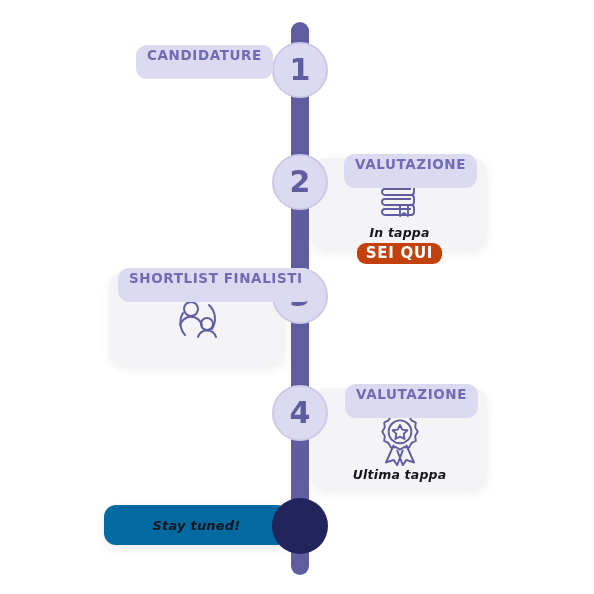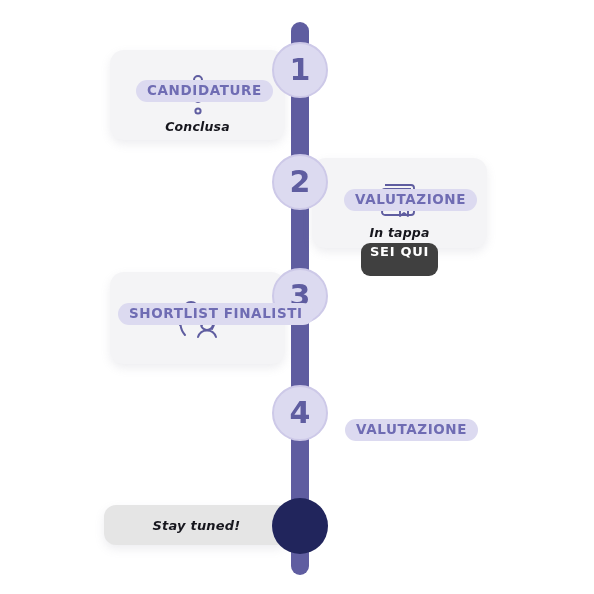--- a/index.html
+++ b/index.html
@@ -97,25 +97,24 @@
   
   .pill {
     position: absolute;
     z-index: 5;
     background: #dcdaf0;
     color: #6f6cb3;
     font-family: "DejaVu Sans", sans-serif;
     font-size: 13.5px;
     font-weight: bold;
     letter-spacing: 0.6px;
-    padding: 3px 11px 4px 11px;
+    padding: 3px 11px 16px 11px;
     border-radius: 11px;
     white-space: nowrap;
     line-height: 1.1;
-    margin-top: 35px;
   }
   .pill1 { left: 136px; top: 45px; }
   .pill2 { left: 344px; top: 154px; }
   .pill3 { left: 118px; top: 268px; }
   .pill4 { left: 345px; top: 384px; }
 
   
   .icon-wrap {
     display: flex;
     align-items: center;
@@ -134,40 +133,40 @@
     color: #16161d;
     text-align: center;
     letter-spacing: 0.2px;
     line-height: 1.1;
     margin-top: 2px;
   }
 
   
   .here-badge {
     margin-top: 3px;
-    background: #404040;
+    background: #c2410c;
     color: #ffffff;
     font-family: "DejaVu Sans", sans-serif;
-    font-size: 13px;
+    font-size: 15px;
     font-weight: bold;
     letter-spacing: 0.7px;
-    padding: 2px 9px 17px 9px;
+    padding: 2px 9px 3px 9px;
     border-radius: 9px;
     white-space: nowrap;
     line-height: 1.1;
   }
 
   
   .stay-card {
     position: absolute;
     left: 104px;
     top: 505px;
     width: 185px;
     height: 40px;
-    background: #e5e5e5;
+    background: #0369a1;
     border-radius: 12px;
     box-shadow: 0 4px 10px rgba(140,140,160,0.16);
     z-index: 2;
     display: flex;
     align-items: center;
     justify-content: center;
   }
   .stay-text {
     font-family: "DejaVu Sans", sans-serif;
     font-style: italic;
@@ -178,31 +177,20 @@
   }
 </style>
 </head>
 <body>
 
 <div id="stage">
 
   <div class="spine"></div>
   <div class="spine-end-dot"></div>
 
-  <div class="card card-left card1">
-    <div class="card-body">
-      <div class="icon-wrap">
-        <svg width="20" height="44" viewBox="0 0 20 44">
-          <rect x="6" y="2" width="8" height="26" rx="4" fill="none" stroke="#5f5da0" stroke-width="2"></rect>
-          <circle cx="10" cy="37" r="2.6" fill="none" stroke="#5f5da0" stroke-width="2"></circle>
-        </svg>
-      </div>
-      <div class="status">Conclusa</div>
-    </div>
-  </div>
   <div class="pill pill1">CANDIDATURE</div>
   <div class="step-circle c1">1</div>
 
   <div class="card card-right card2">
     <div class="card-body">
       <div class="icon-wrap">
         <svg width="44" height="42" viewBox="0 0 44 42">
           <g fill="none" stroke="#5f5da0" stroke-width="1.9" stroke-linejoin="round">
             <path d="M7 3 h26 a3 3 0 0 1 3 3 v4 a3 3 0 0 1 -3 3 h-26 a3 3 0 0 1 0 -6 h26"></path>
             <path d="M7 13 h26 a3 3 0 0 1 3 3 v4 a3 3 0 0 1 -3 3 h-26 a3 3 0 0 1 0 -6 h26"></path>
@@ -230,20 +218,36 @@
             <circle cx="36" cy="28" r="6"></circle>
             <path d="M27 41 a9.5 9.5 0 0 1 18 0"></path>
           </g>
         </svg>
       </div>
     </div>
   </div>
   <div class="pill pill3">SHORTLIST FINALISTI</div>
   <div class="step-circle c3">3</div>
 
+  <div class="card card-right card4">
+    <div class="card-body">
+      <div class="icon-wrap" style="height:54px;">
+        <svg width="50" height="54" viewBox="0 0 50 54">
+          <g fill="none" stroke="#5f5da0" stroke-width="1.9" stroke-linejoin="round" stroke-linecap="round">
+            <path d="M25 2 l4.2 2.6 l4.9 -0.6 l2.3 4.4 l4.4 2.3 l-0.6 4.9 l2.6 4.2 l-2.6 4.2 l0.6 4.9 l-4.4 2.3 l-2.3 4.4 l-4.9 -0.6 l-4.2 2.6 l-4.2 -2.6 l-4.9 0.6 l-2.3 -4.4 l-4.4 -2.3 l0.6 -4.9 l-2.6 -4.2 l2.6 -4.2 l-0.6 -4.9 l4.4 -2.3 l2.3 -4.4 l4.9 0.6 z"></path>
+            <circle cx="25" cy="19.8" r="11.4"></circle>
+            <path d="M25 13 l2.3 4.6 l5.1 0.7 l-3.7 3.6 l0.9 5.1 l-4.6 -2.4 l-4.6 2.4 l0.9 -5.1 l-3.7 -3.6 l5.1 -0.7 z"></path>
+            <path d="M18.5 33.5 l-7.5 17 l7.6 -2.6 l3.6 5.2 l5.5 -14.5"></path>
+            <path d="M31.5 33.5 l7.5 17 l-7.6 -2.6 l-3.6 5.2 l-5.5 -14.5"></path>
+          </g>
+        </svg>
+      </div>
+      <div class="status">Ultima tappa</div>
+    </div>
+  </div>
   <div class="pill pill4">VALUTAZIONE</div>
   <div class="step-circle c4">4</div>
 
   <div class="stay-card">
     <span class="stay-text">Stay tuned!</span>
   </div>
 
 </div>
 
 </body></html>

